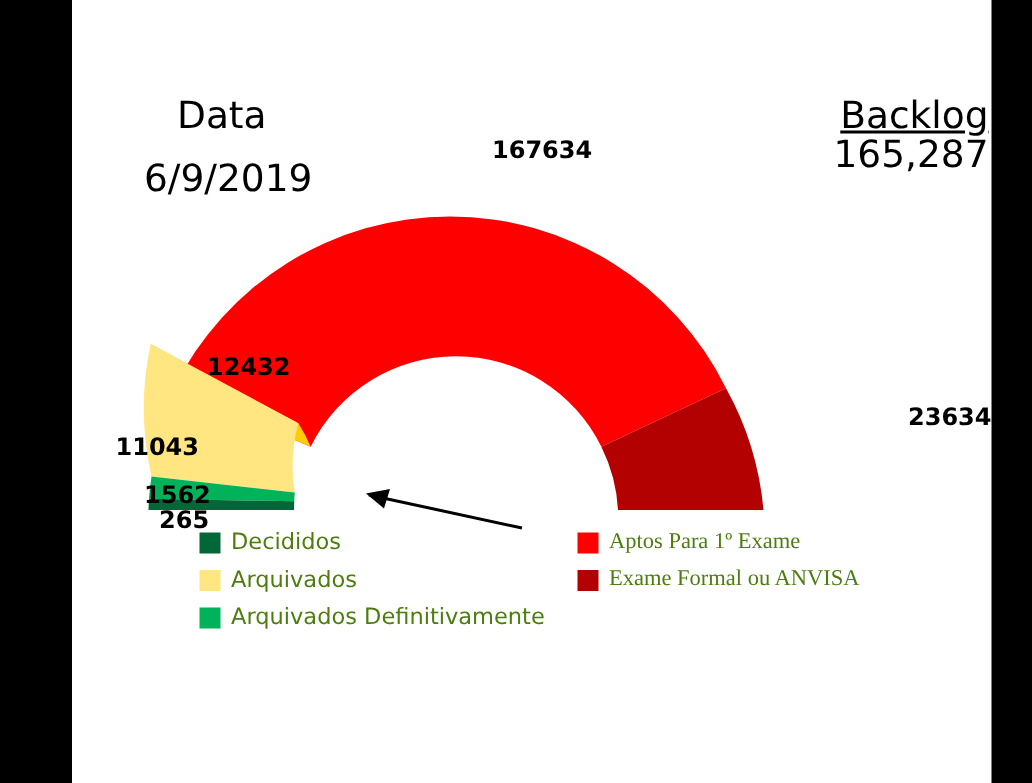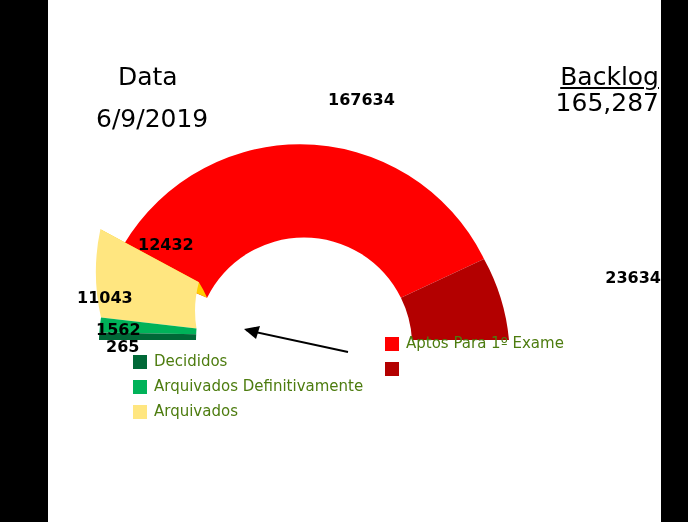--- a/index.html
+++ b/index.html
@@ -73,21 +73,21 @@
     left: 0;
     top: 0;
   }
 
   .legend {
     position: absolute;
     font-size: 15px;
     color: #4d7c0f;
   }
   #legend-left  { left: 85px;  top: 349px; }
-  #legend-right { left: 337px; top: 331px; }
+  #legend-right { left: 337px; top: 349px; font-family: Liberation Serif, serif; }
   .legend-row {
     display: flex;
     align-items: center;
     height: 25px;
   }
   .swatch {
     width: 14px;
     height: 14px;
     margin-right: 7px;
     display: inline-block;
@@ -158,33 +158,34 @@
     <div class="lbl val" id="v-arq">11043</div>
     <div class="lbl val" id="v-arqdef">1562</div>
     <div class="lbl val" id="v-dec">265</div>
 
     <div class="legend" id="legend-left">
       <div class="legend-row">
         <span class="swatch" style="background:#006837"></span>
         <span class="legend-label">Decididos</span>
       </div>
       <div class="legend-row">
+        <span class="swatch" style="background:#ffe680"></span>
+        <span class="legend-label">Arquivados</span>
+      </div>
+      <div class="legend-row">
         <span class="swatch" style="background:#00b259"></span>
         <span class="legend-label">Arquivados Definitivamente</span>
-      </div>
-      <div class="legend-row">
-        <span class="swatch" style="background:#ffe680"></span>
-        <span class="legend-label">Arquivados</span>
       </div>
     </div>
 
     <div class="legend" id="legend-right">
       <div class="legend-row">
         <span class="swatch" style="background:#ff0000"></span>
         <span class="legend-label">Aptos Para 1º Exame</span>
       </div>
       <div class="legend-row">
         <span class="swatch" style="background:#b30000"></span>
+        <span class="legend-label">Exame Formal ou ANVISA</span>
       </div>
     </div>
 
   </div>
 </div>
 
 </body></html>

